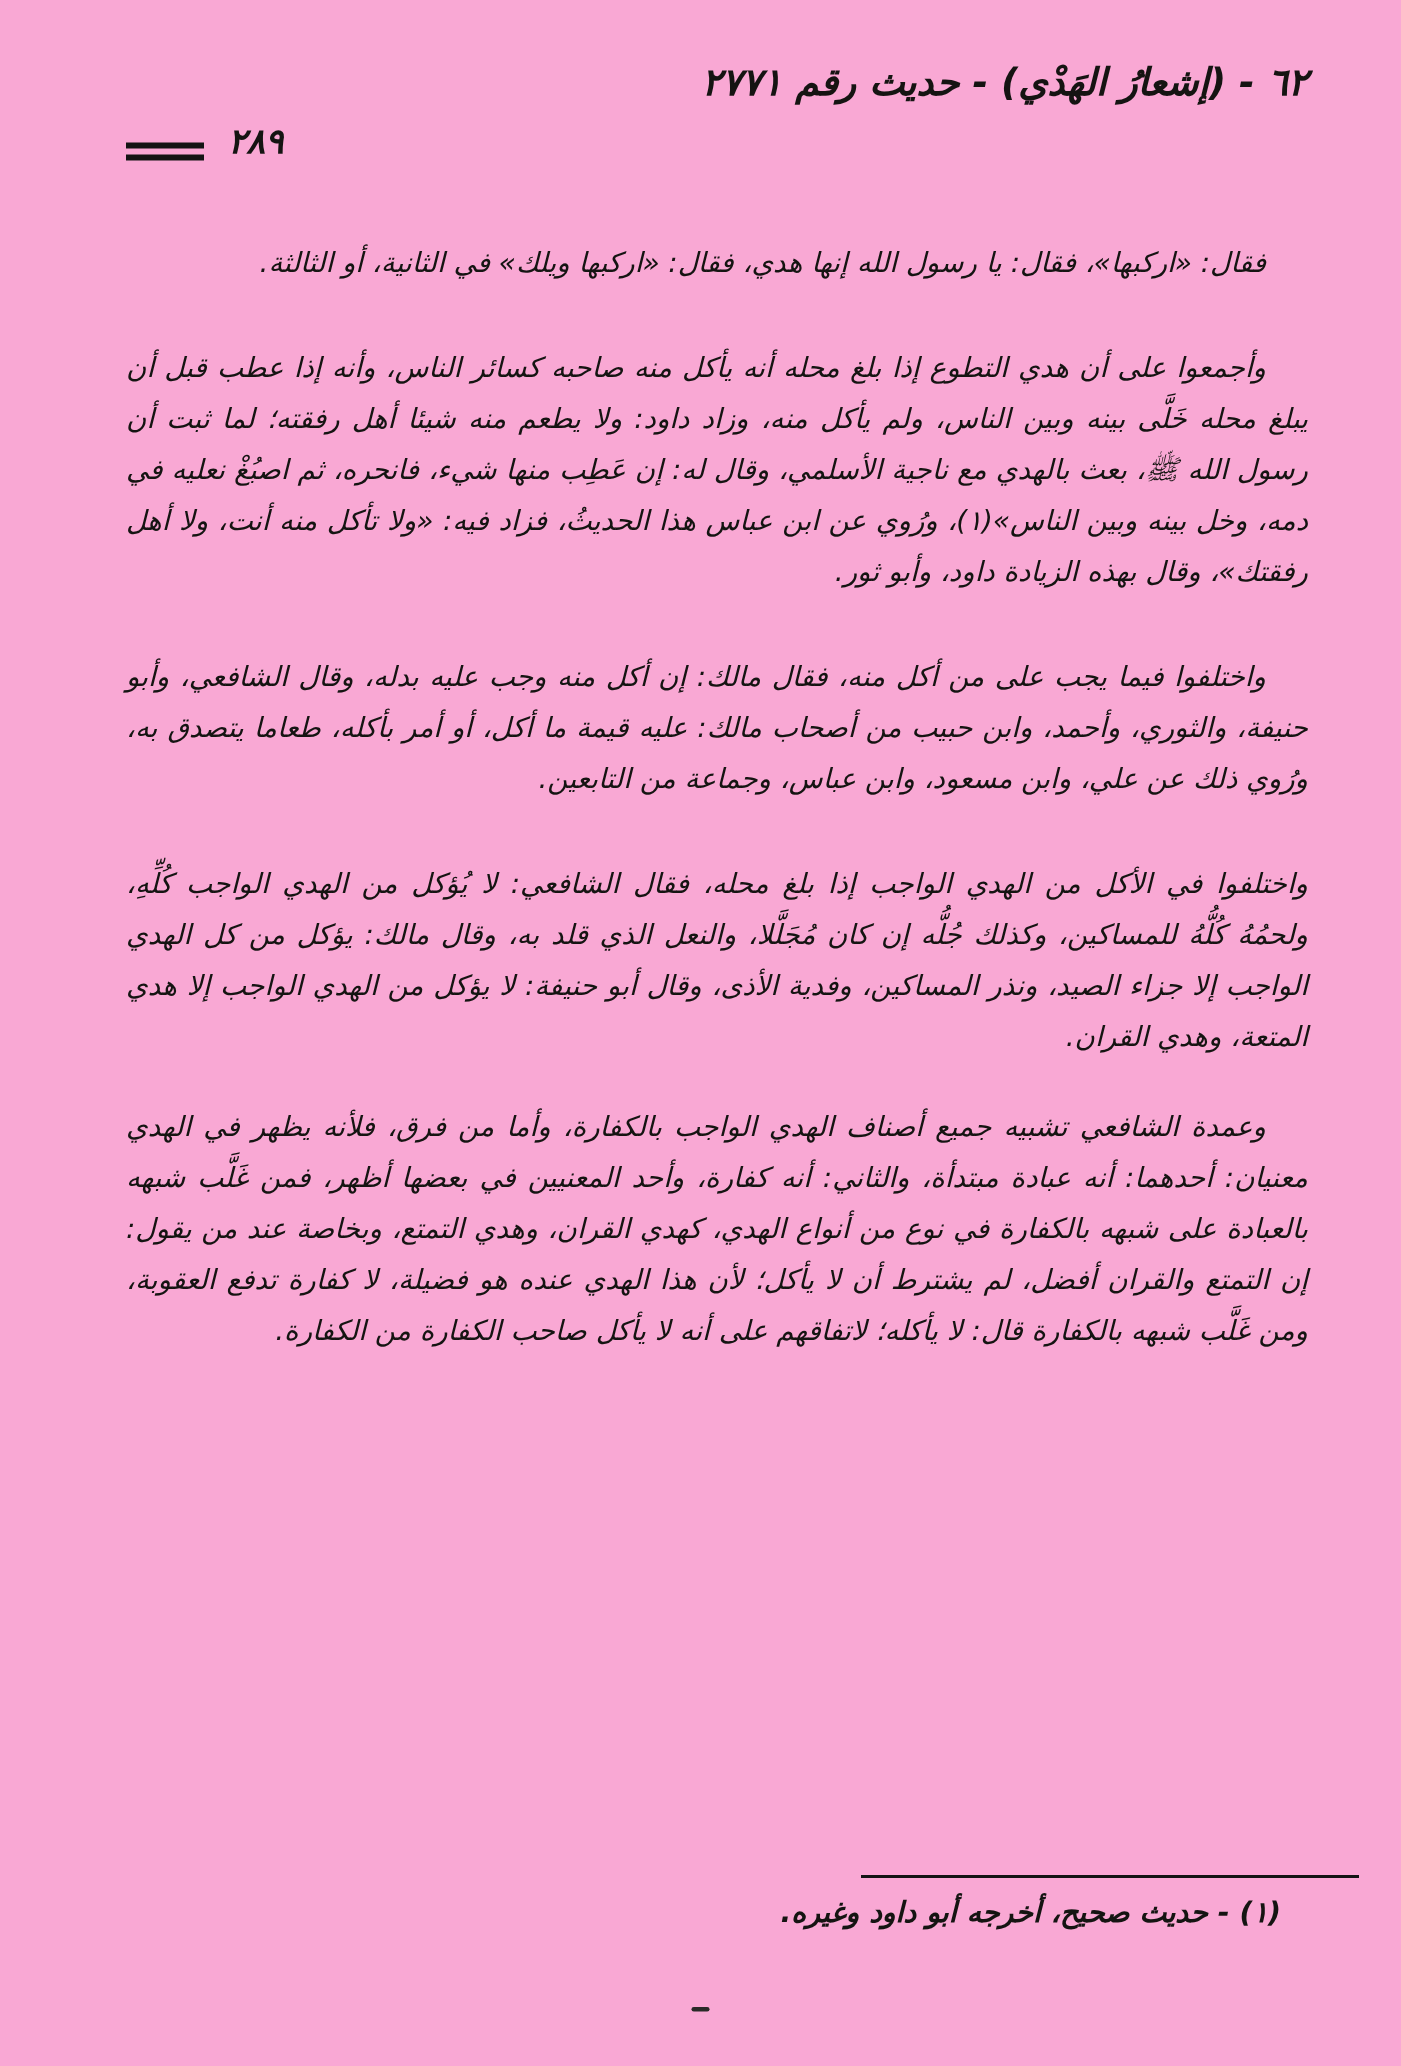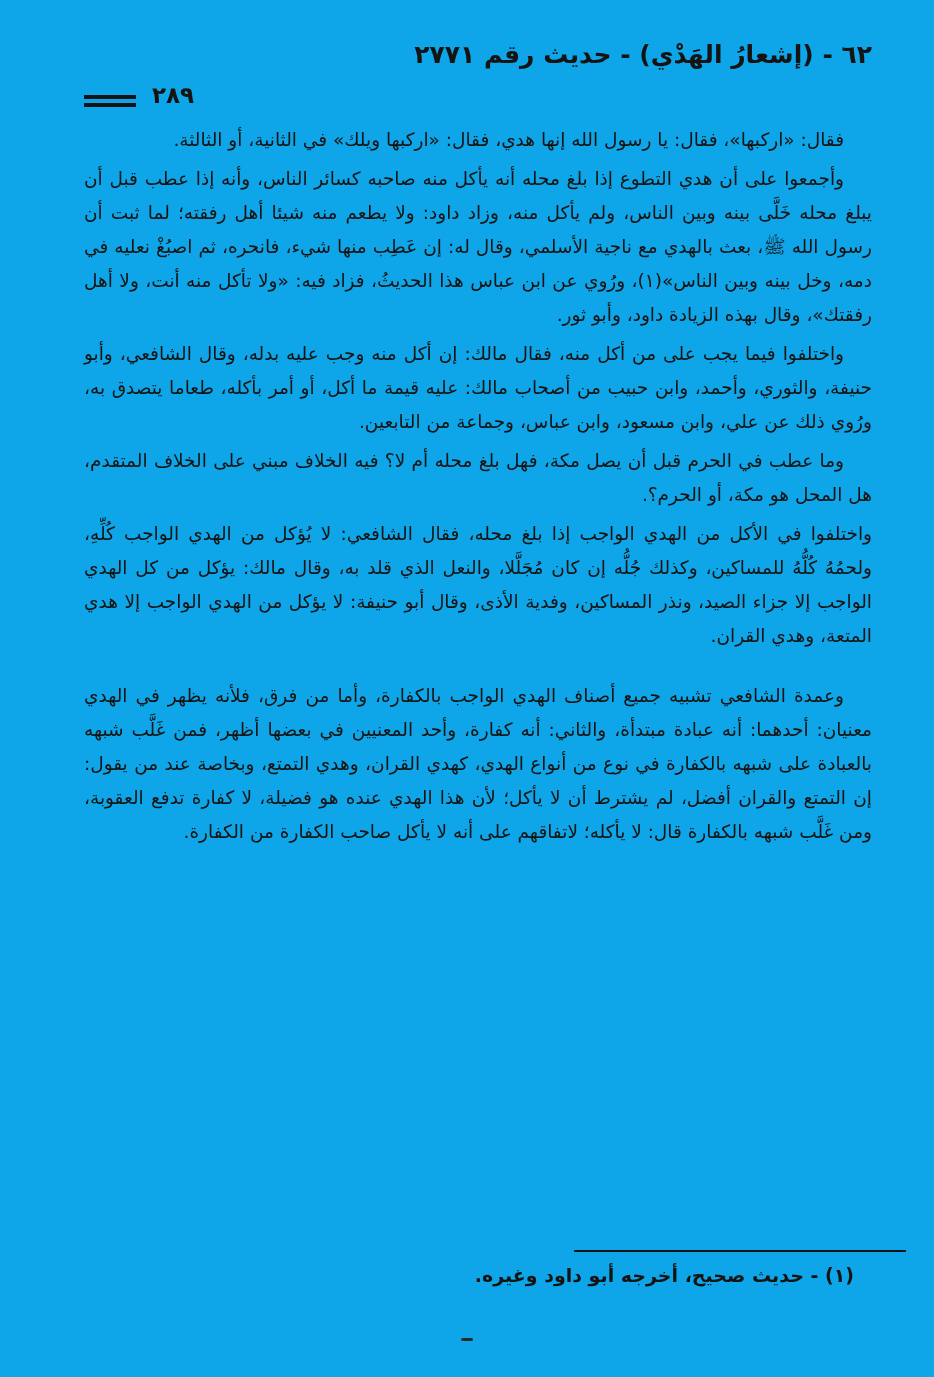--- a/index.html
+++ b/index.html
@@ -1,24 +1,25 @@
 <!DOCTYPE html>
 <html lang="ar"><head>
 <meta charset="utf-8">
 <style>
   * { margin:0; padding:0; box-sizing:border-box; }
   html, body { background:#d9d7d2; }
   .page {
     position:relative;
     width:934px; height:1377px;
     margin:0 auto;
-    background:#0ea5e9;
+    background:#f9a8d4;
     color:#151412;
     font-family:"DejaVu Sans", sans-serif;
     overflow:hidden;
+    font-style:italic;
   }
   .header-title {
     direction:rtl;
     text-align:right;
     padding:40px 62px 0 0;
     font-size:25px;
     font-weight:bold;
     letter-spacing:-0.5px;
   }
   .pagenum-row {
@@ -42,21 +43,21 @@
   }
   .body-text {
     direction:rtl;
     text-align:justify;
     padding:16px 62px 0 84px;
     font-size:18.5px;
     line-height:34px;
     height:1108px;
     overflow:hidden;
   }
-  .body-text p { text-indent:28px; margin-bottom:5px; }
+  .body-text p { text-indent:28px; margin-bottom:5px;margin-top:36px; }
   .body-text p.no-indent { text-indent:0; }
   .body-text p.section-gap { margin-top:26px; }
   .footnote-sep {
     position:absolute;
     top:1250px; right:28px;
     width:332px; height:2px;
     background:#141414;
   }
   .footnote {
     position:absolute;
@@ -84,21 +85,20 @@
 
   <div class="pagenum-row">
     <span class="double-rule"></span>
     <span class="page-number">٢٨٩</span>
   </div>
 
   <div class="body-text">
     <p>فقال: «اركبها»، فقال: يا رسول الله إنها هدي، فقال: «اركبها ويلك» في الثانية، أو الثالثة.</p>
     <p>وأجمعوا على أن هدي التطوع إذا بلغ محله أنه يأكل منه صاحبه كسائر الناس، وأنه إذا عطب قبل أن يبلغ محله خَلَّى بينه وبين الناس، ولم يأكل منه، وزاد داود: ولا يطعم منه شيئا أهل رفقته؛ لما ثبت أن رسول الله ﷺ، بعث بالهدي مع ناجية الأسلمي، وقال له: إن عَطِب منها شيء، فانحره، ثم اصبُغْ نعليه في دمه، وخل بينه وبين الناس»(١)، ورُوي عن ابن عباس هذا الحديثُ، فزاد فيه: «ولا تأكل منه أنت، ولا أهل رفقتك»، وقال بهذه الزيادة داود، وأبو ثور.</p>
     <p>واختلفوا فيما يجب على من أكل منه، فقال مالك: إن أكل منه وجب عليه بدله، وقال الشافعي، وأبو حنيفة، والثوري، وأحمد، وابن حبيب من أصحاب مالك: عليه قيمة ما أكل، أو أمر بأكله، طعاما يتصدق به، ورُوي ذلك عن علي، وابن مسعود، وابن عباس، وجماعة من التابعين.</p>
-    <p>وما عطب في الحرم قبل أن يصل مكة، فهل بلغ محله أم لا؟ فيه الخلاف مبني على الخلاف المتقدم، هل المحل هو مكة، أو الحرم؟.</p>
     <p class="no-indent">واختلفوا في الأكل من الهدي الواجب إذا بلغ محله، فقال الشافعي: لا يُؤكل من الهدي الواجب كُلِّهِ، ولحمُهُ كُلُّهُ للمساكين، وكذلك جُلُّه إن كان مُجَلَّلا، والنعل الذي قلد به، وقال مالك: يؤكل من كل الهدي الواجب إلا جزاء الصيد، ونذر المساكين، وفدية الأذى، وقال أبو حنيفة: لا يؤكل من الهدي الواجب إلا هدي المتعة، وهدي القران.</p>
     <p class="section-gap">وعمدة الشافعي تشبيه جميع أصناف الهدي الواجب بالكفارة، وأما من فرق، فلأنه يظهر في الهدي معنيان: أحدهما: أنه عبادة مبتدأة، والثاني: أنه كفارة، وأحد المعنيين في بعضها أظهر، فمن غَلَّب شبهه بالعبادة على شبهه بالكفارة في نوع من أنواع الهدي، كهدي القران، وهدي التمتع، وبخاصة عند من يقول: إن التمتع والقران أفضل، لم يشترط أن لا يأكل؛ لأن هذا الهدي عنده هو فضيلة، لا كفارة تدفع العقوبة، ومن غَلَّب شبهه بالكفارة قال: لا يأكله؛ لاتفاقهم على أنه لا يأكل صاحب الكفارة من الكفارة.</p>
   </div>
 
   <div class="footnote-sep"></div>
 
   <div class="footnote">(١) - حديث صحيح، أخرجه أبو داود وغيره.</div>
 
   <div class="bottom-mark"></div>
 

